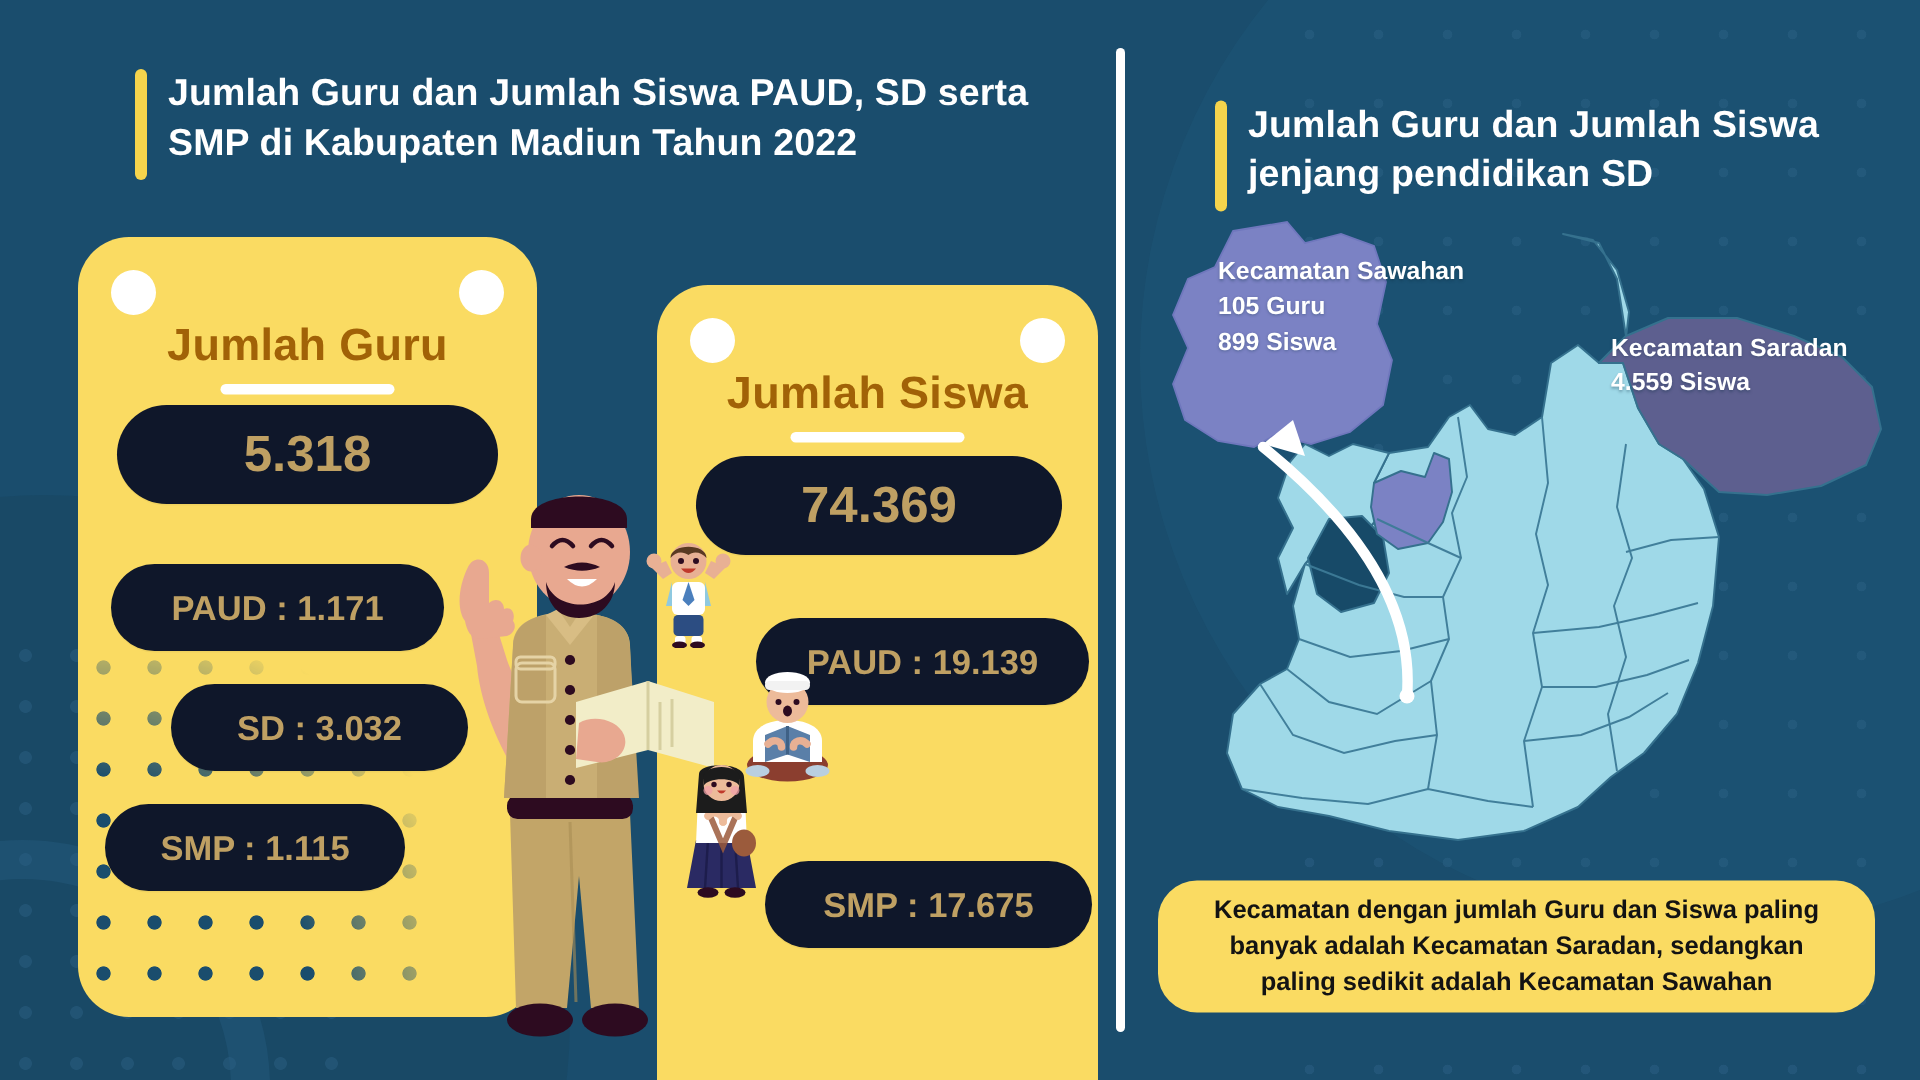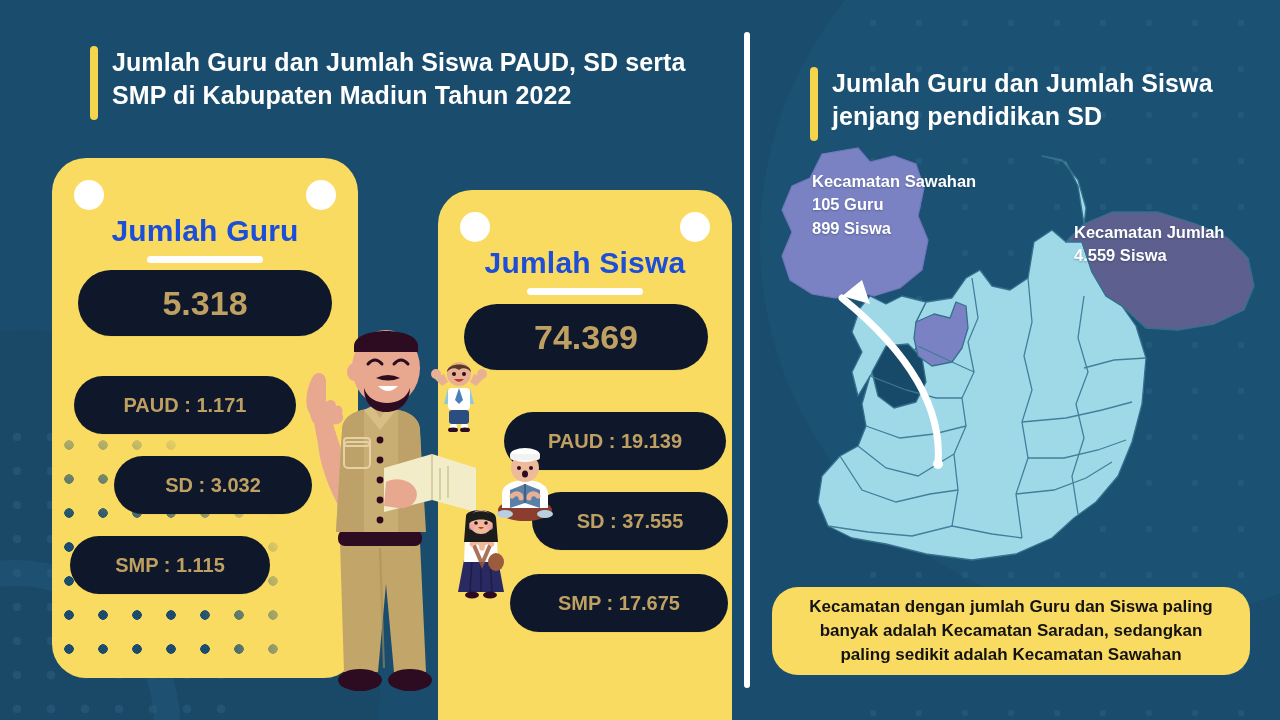--- a/index.html
+++ b/index.html
@@ -71,35 +71,35 @@
   }
   .hole {
     position:absolute; top:22px; width:30px; height:30px;
     border-radius:50%; background:#ffffff;
   }
   .hole.left  { left:22px; }
   .hole.right { right:22px; }
 
   .card-head { position:absolute; left:0; right:0; top:56px; text-align:center; }
   .card-title {
-    color:#1d4ed8; font-weight:bold; font-size:30px; letter-spacing:.2px;
+    color:#a16207; font-weight:bold; font-size:30px; letter-spacing:.2px;
   }
   .card-rule {
     width:116px; height:7px; background:#ffffff; border-radius:4px;
     margin:8px auto 0;
   }
 
   .pill {
     position:absolute; background:#0f172a; border-radius:40px;
     display:flex; align-items:center; justify-content:center;
     color:#bfa063; font-weight:bold;
     box-shadow:0 1px 0 rgba(0,0,0,.04);
   }
   .pill.big { font-size:34px; }
-  .pill.sub { font-size:20px; }
+  .pill.sub { font-size:23px; }
 
   
   #guru-total { left:26px;  top:112px; width:254px; height:66px; }
   #guru-paud  { left:22px;  top:218px; width:222px; height:58px; }
   #guru-sd    { left:62px;  top:298px; width:198px; height:58px; }
   #guru-smp   { left:18px;  top:378px; width:200px; height:58px; }
 
   
   #siswa-total { left:26px; top:114px; width:244px; height:66px; }
   #siswa-paud  { left:66px; top:222px; width:222px; height:58px; }
@@ -175,21 +175,20 @@
 
   <div class="card" id="card-siswa">
     <div class="hole left"></div>
     <div class="hole right"></div>
     <div class="card-head">
       <div class="card-title">Jumlah Siswa</div>
       <div class="card-rule"></div>
     </div>
     <div class="pill big" id="siswa-total">74.369</div>
     <div class="pill sub" id="siswa-paud">PAUD : 19.139</div>
-    <div class="pill sub" id="siswa-sd">SD : 37.555</div>
     <div class="pill sub" id="siswa-smp">SMP : 17.675</div>
   </div>
 
   <svg class="illus" id="teacher" viewBox="0 0 200 404">
 
     <path d="M62 196 C50 176 40 150 38 128 L32 96 C30 84 44 80 48 92 L58 124 C62 136 74 158 82 172 Z" fill="#e8a890"></path>
 
     <path d="M30 98 C24 90 26 74 32 62 C36 54 46 56 46 66 L46 86 C50 82 56 84 56 90 C60 88 64 92 62 98 C64 100 64 106 58 108 L40 110 C34 110 31 104 30 98 Z" fill="#e8a890"></path>
 
     <path d="M60 226 L140 226 L146 356 L114 356 L106 268 L98 356 L64 356 Z" fill="#c2a568"></path>
@@ -345,21 +344,21 @@
     </svg>
   </div>
 
   <div class="map-label" id="label-sawahan">
     <div>Kecamatan Sawahan</div>
     <div>105 Guru</div>
     <div>899 Siswa</div>
   </div>
 
   <div class="map-label" id="label-saradan">
-    <div>Kecamatan Jumlah</div>
+    <div>Kecamatan Saradan</div>
     <div>4.559 Siswa</div>
   </div>
 
   <div id="caption">
     <div class="caption-text">Kecamatan dengan jumlah Guru dan Siswa paling banyak adalah Kecamatan Saradan, sedangkan paling sedikit adalah Kecamatan Sawahan</div>
   </div>
 
 </div>
 
 </body></html>

